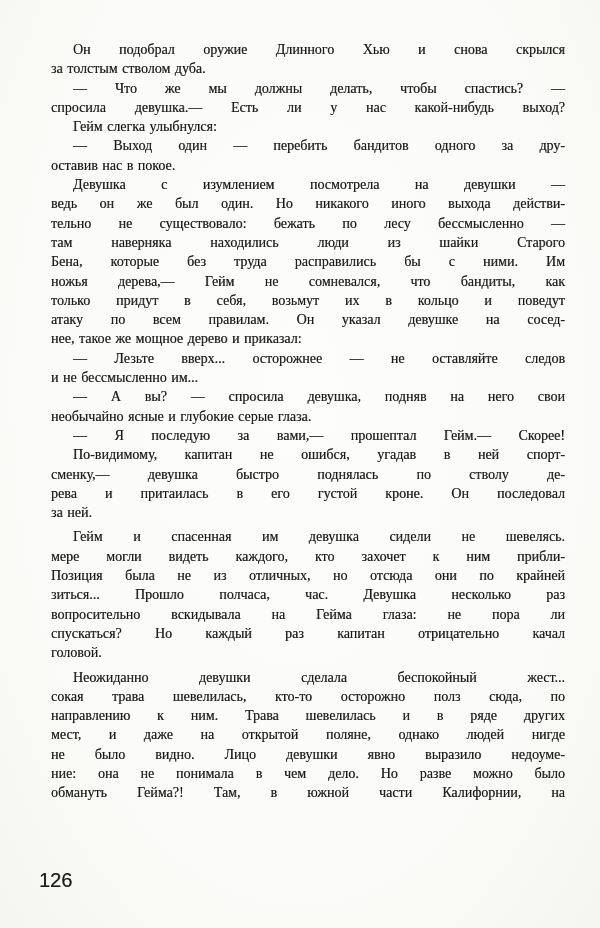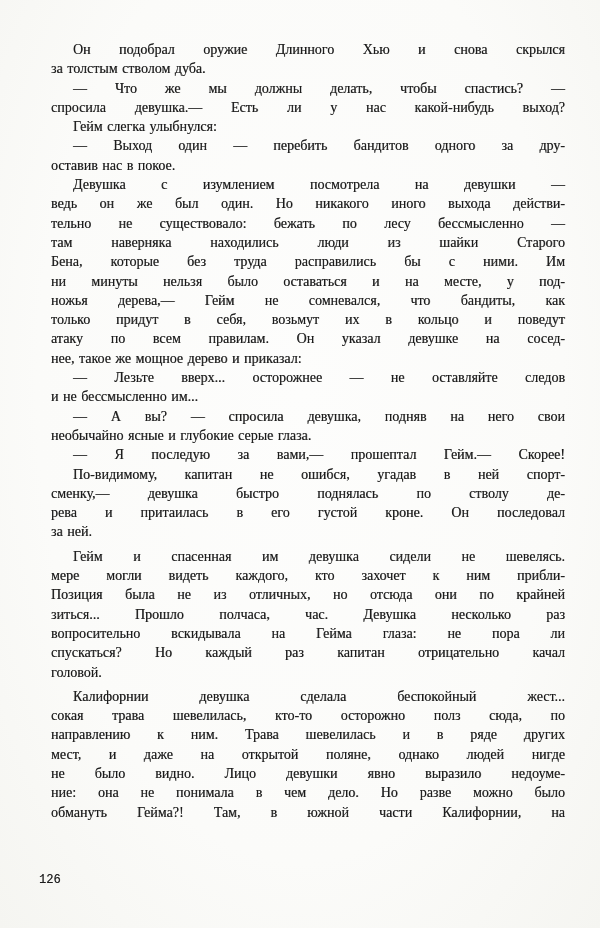--- a/index.html
+++ b/index.html
@@ -37,22 +37,22 @@
     text-align: justify;
     text-align-last: left;
     white-space: normal;
   }
   .line.just { text-align-last: justify; }
   .line.first { text-indent: 22px; }
   .page-number {
     position: absolute;
     left: 39px;
     top: 869px;
-    font-family: Liberation Mono, monospace;
-    font-size: 12px;
+    font-family: Liberation Sans, sans-serif;
+    font-size: 20px;
     line-height: 22px;
     color: #1c1c1c;
     text-shadow: 0.35px 0 0 rgba(20,20,20,0.55);
   }
 </style>
 </head>
 <body>
 
 <div class="scan-page">
   <main class="text-block" id="textBlock">
@@ -70,21 +70,20 @@
       <div class="paragraph">
         <div class="line first just">— Выход один — перебить бандитов одного за дру-</div>
         <div class="line">оставив нас в покое.</div>
       </div>
       <div class="paragraph">
         <div class="line first just">Девушка с изумлением посмотрела на девушки —</div>
         <div class="line just">ведь он же был один. Но никакого иного выхода действи-</div>
         <div class="line just">тельно не существовало: бежать по лесу бессмысленно —</div>
         <div class="line just">там наверняка находились люди из шайки Старого</div>
         <div class="line just">Бена, которые без труда расправились бы с ними. Им</div>
-        <div class="line just">ни минуты нельзя было оставаться и на месте, у под-</div>
         <div class="line just">ножья дерева,— Гейм не сомневался, что бандиты, как</div>
         <div class="line just">только придут в себя, возьмут их в кольцо и поведут</div>
         <div class="line just">атаку по всем правилам. Он указал девушке на сосед-</div>
         <div class="line">нее, такое же мощное дерево и приказал:</div>
       </div>
       <div class="paragraph">
         <div class="line first just">— Лезьте вверх... осторожнее — не оставляйте следов</div>
         <div class="line">и не бессмысленно им...</div>
       </div>
       <div class="paragraph">
@@ -103,21 +102,21 @@
       <div class="paragraph scene-break">
         <div class="line first just">Гейм и спасенная им девушка сидели не шевелясь.</div>
         <div class="line just">мере могли видеть каждого, кто захочет к ним прибли-</div>
         <div class="line just">Позиция была не из отличных, но отсюда они по крайней</div>
         <div class="line just">зиться... Прошло полчаса, час. Девушка несколько раз</div>
         <div class="line just">вопросительно вскидывала на Гейма глаза: не пора ли</div>
         <div class="line just">спускаться? Но каждый раз капитан отрицательно качал</div>
         <div class="line">головой.</div>
       </div>
       <div class="paragraph scene-break">
-        <div class="line first just">Калифорнии девушка сделала беспокойный жест...</div>
+        <div class="line first just">Неожиданно девушки сделала беспокойный жест...</div>
         <div class="line just">сокая трава шевелилась, кто-то осторожно полз сюда, по</div>
         <div class="line just">направлению к ним. Трава шевелилась и в ряде других</div>
         <div class="line just">мест, и даже на открытой поляне, однако людей нигде</div>
         <div class="line just">не было видно. Лицо девушки явно выразило недоуме-</div>
         <div class="line just">ние: она не понимала в чем дело. Но разве можно было</div>
         <div class="line just">обмануть Гейма?! Там, в южной части Калифорнии, на</div>
       </div>
     </main>
   <div class="page-number">126</div>
 </div>

